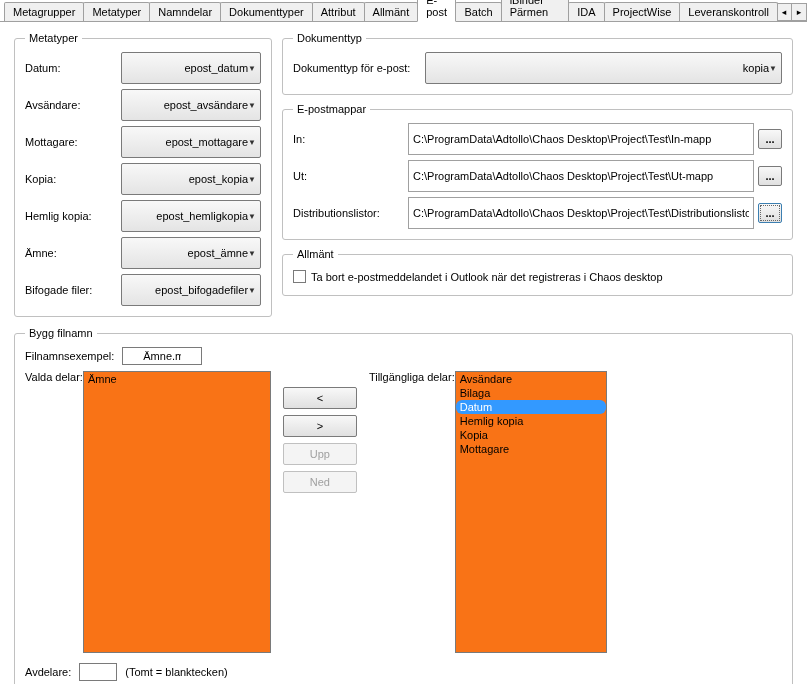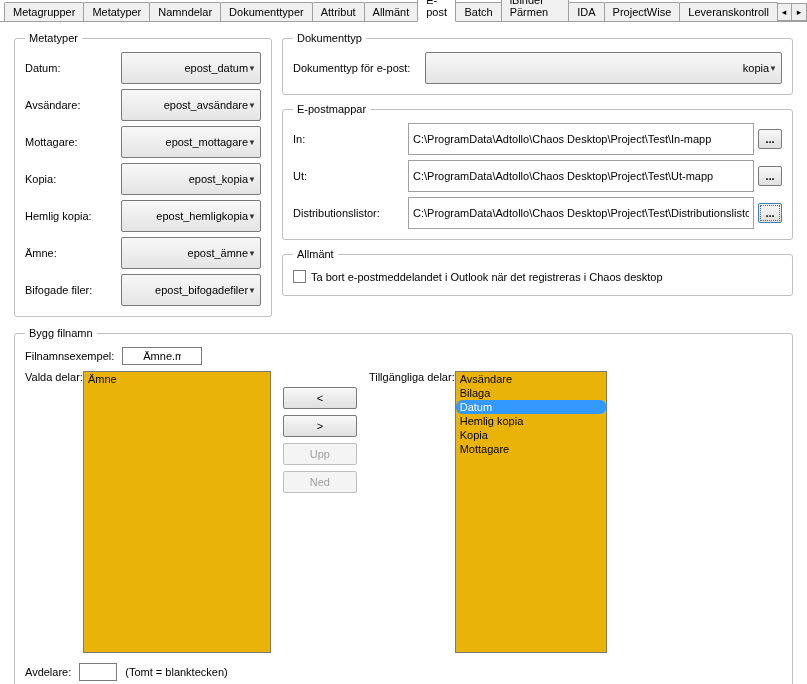--- a/index.html
+++ b/index.html
@@ -168,21 +168,21 @@
   }
   .list-col {
     display: flex;
     flex-direction: row;
   }
   .list-label {
     margin-bottom: 2px;
   }
   .listbox {
     border: 1px solid #7a7a7a;
-    background: #eab308;
+    background: #f97316;
     width: 188px;
     height: 282px;
     overflow: auto;
     font-size: 11px;
   }
   .listbox-wide { width: 152px; }
   .list-item {
     padding: 1px 4px;
     cursor: default;
   }

